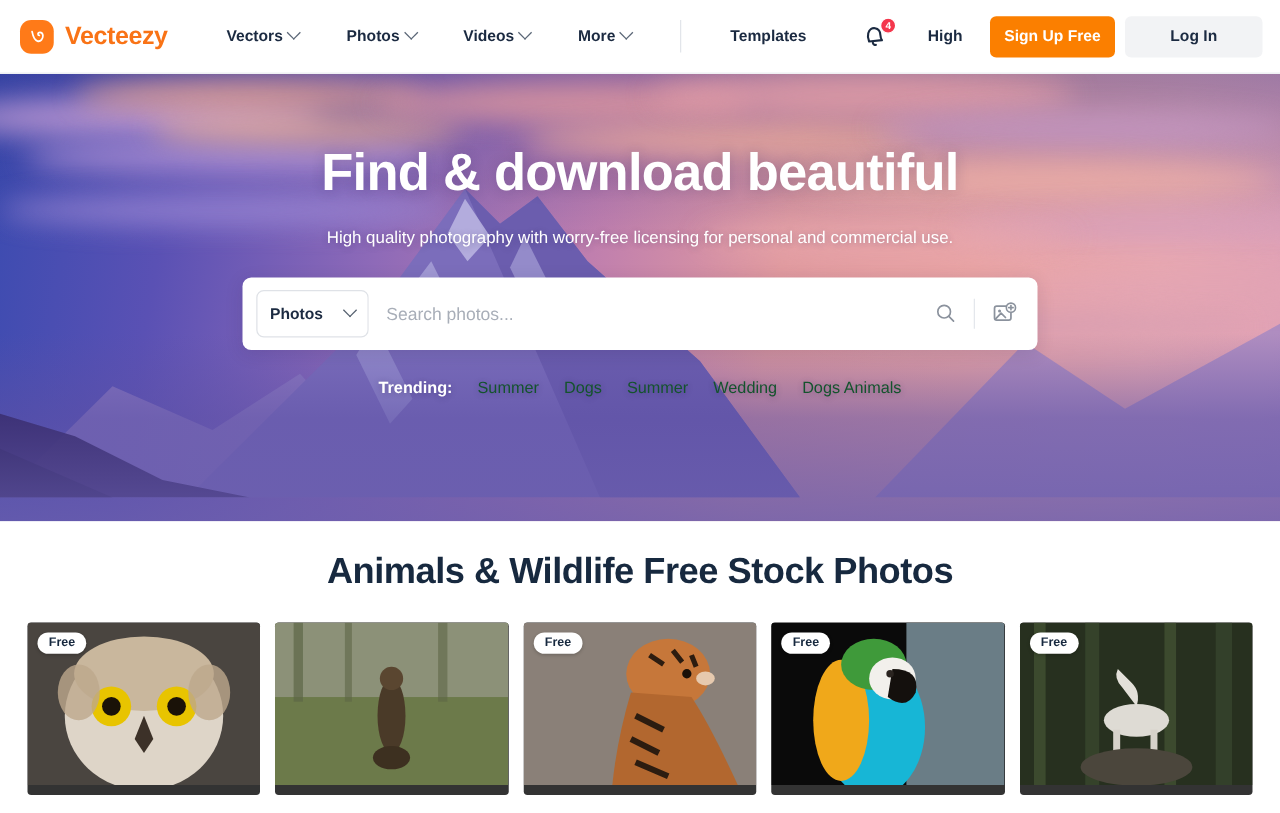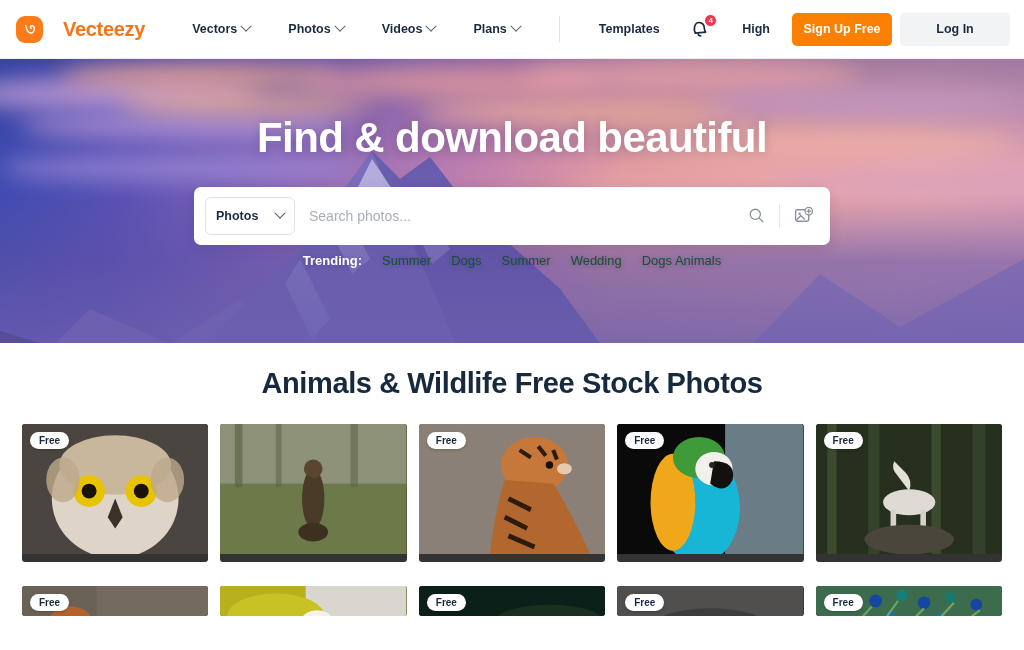--- a/index.html
+++ b/index.html
@@ -14,21 +14,21 @@
   .header {
     height: 59px;
     background: #ffffff;
     border-bottom: 1px solid #eceef1;
     display: flex;
     align-items: center;
     padding: 0 14px 0 16px;
     position: relative;
     z-index: 20;
   }
-  .logo-wrap { display: flex; align-items: center; gap: 20px; }
+  .logo-wrap { display: flex; align-items: center; gap: 9px; }
   .logo-mark {
     width: 27px; height: 27px; border-radius: 9px;
     background: #ff7a18;
     display: flex; align-items: center; justify-content: center;
   }
   .logo-text {
     font-size: 20px; font-weight: bold; color: #f97316;
     letter-spacing: -0.3px;
   }
   .nav { display: flex; align-items: center; margin-left: 34px; gap: 12px; }
@@ -67,21 +67,21 @@
     border-radius: 5px; border: none; cursor: pointer;
     height: 33px; display: flex; align-items: center; justify-content: center;
     font-family: "Liberation Sans", sans-serif;
   }
   .btn-signup { background: #fb7f00; color: #fff; width: 100px; margin-right: 8px; }
   .btn-login { background: #f2f3f5; color: #1b2a41; width: 110px; }
 
   
   .hero {
     position: relative;
-    height: 284px;
+    height: 358px;
     overflow: hidden;
   }
   .sky {
     position: absolute; inset: 0;
     background:
       linear-gradient(180deg, rgba(47,53,140,0.38) 0%, rgba(47,53,140,0) 38%),
       linear-gradient(100deg,
         #3a4bb0 0%,
         #5a51b4 14%,
         #8e6ab8 30%,
@@ -142,21 +142,21 @@
     flex: 1; height: 40px; border: none; outline: none;
     font-size: 14px; color: #0f172a;
     padding: 0 14px;
     font-family: "Liberation Sans", sans-serif;
   }
   .search-input::placeholder { color: #a8aeb8; }
   .s-icon-btn { width: 34px; height: 34px; display:flex; align-items:center; justify-content:center; cursor:pointer; }
   .v-div { width: 1px; height: 24px; background: #e4e7ec; margin: 0 6px; }
 
   .trending {
-    margin-top: 8px;
+    margin-top: 22px;
     display: flex; align-items: center; justify-content: center; gap: 20px;
     font-size: 13px;
   }
   .trending-label { color: #fff; font-weight: bold; text-shadow: 0 1px 5px rgba(40,30,80,0.3); }
   .trending-item { color: #14532d; cursor: pointer; text-shadow: 0 1px 5px rgba(40,30,80,0.3); }
 
   
   .section-title {
     text-align: center;
     font-size: 29px; font-weight: bold; color: #17293f;
@@ -212,21 +212,21 @@
     </div>
     <div class="nav-item">
       <span>Photos</span>
       <span class="chev"></span>
     </div>
     <div class="nav-item">
       <span>Videos</span>
       <span class="chev"></span>
     </div>
     <div class="nav-item">
-      <span>Plans</span>
+      <span>More</span>
       <span class="chev"></span>
     </div>
     <div class="nav-divider"></div>
     <div class="nav-item">
       <span>Templates</span>
     </div>
   </div>
 
   <div class="header-right">
     <div class="bell-wrap">
@@ -278,20 +278,21 @@
     <path d="M0 339 L0 272 L60 290 L130 325 L200 339 Z" fill="#170b3a" opacity="0.92"></path>
     <path d="M0 339 L0 300 L90 339 Z" fill="#0d0630"></path>
   </svg>
 
   <div class="bottom-haze"></div>
 
   <div class="hero-content">
     <div class="hero-title">
       <span>Find &amp; download beautiful</span><br>
     </div>
+    <div class="hero-sub">High quality photography with worry-free licensing for personal and commercial use.</div>
 
     <div class="searchbar">
       <div class="sel">
         <span>Photos</span>
         <span class="chev"></span>
       </div>
       <input class="search-input" type="text" placeholder="Search photos..." style="">
       <div class="s-icon-btn">
         <svg width="19" height="19" viewBox="0 0 24 24">
           <circle cx="10.5" cy="10.5" r="6.4" fill="none" stroke="#8b929d" stroke-width="1.7"></circle>

